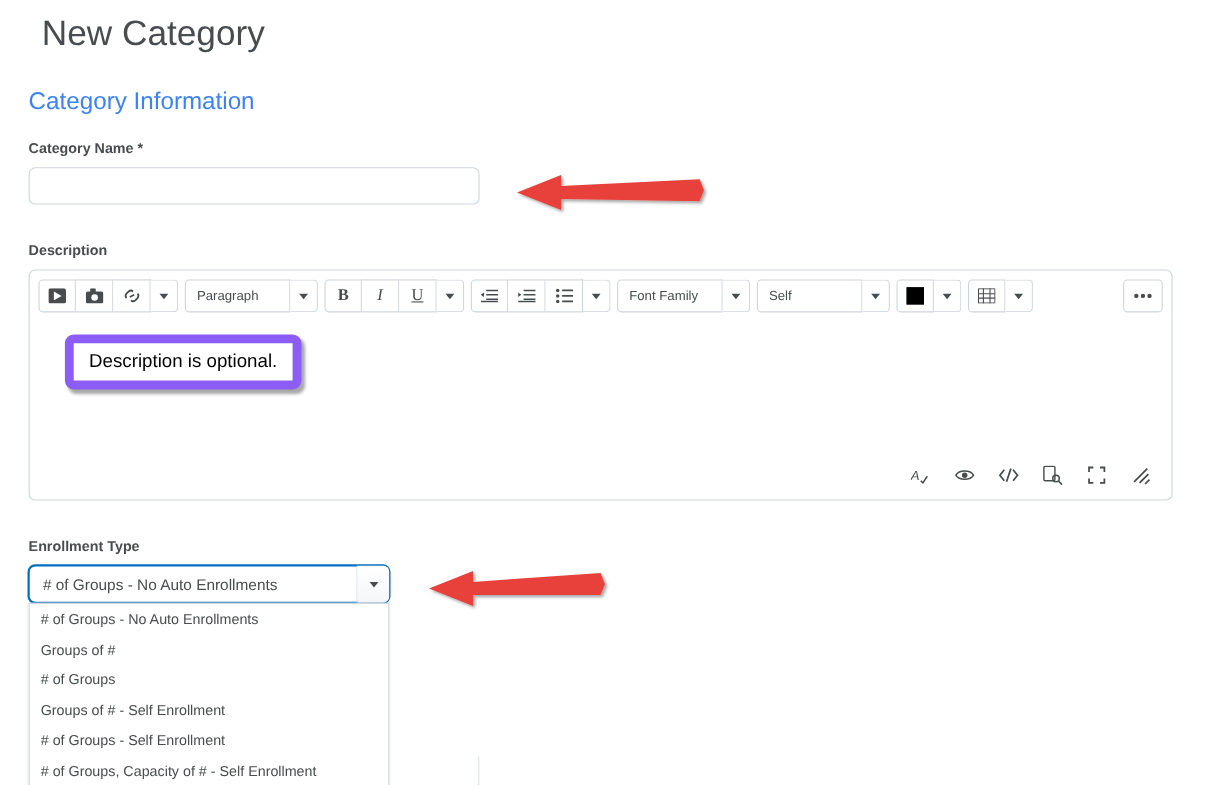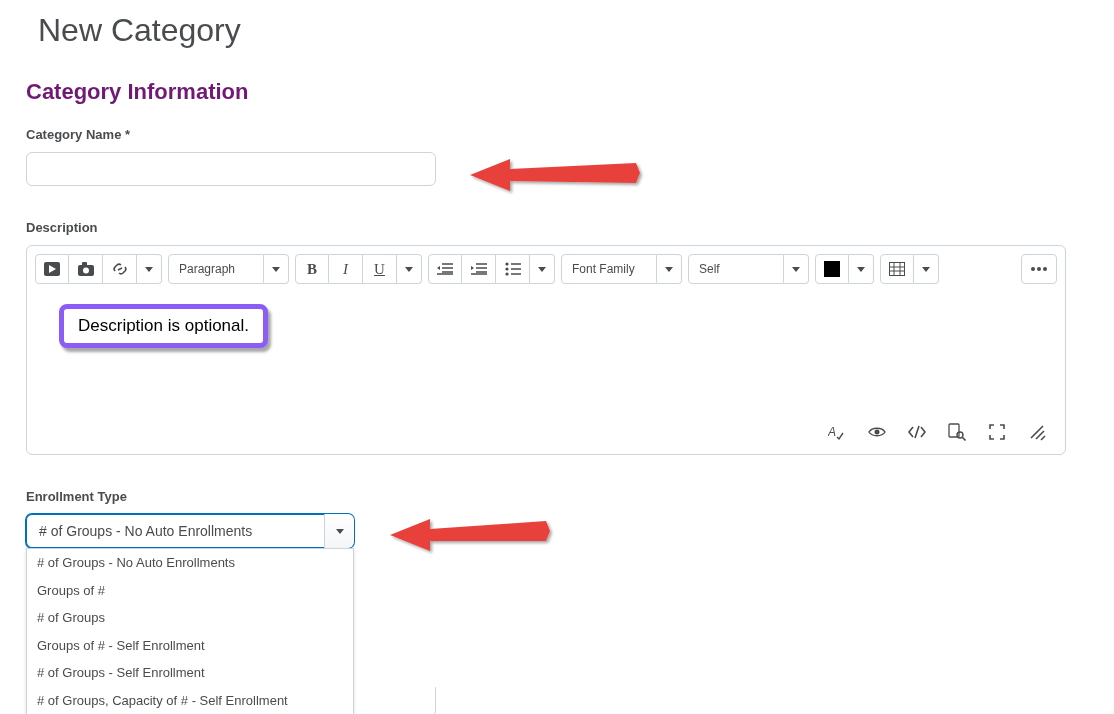--- a/index.html
+++ b/index.html
@@ -13,22 +13,22 @@
   }
   .container { padding: 0 26px 26px; }
   h1 {
     font-size: 32px;
     font-weight: 400;
     color: #494c4e;
     margin: 12px 0 30px 12px;
   }
   h2 {
     font-size: 22px;
-    font-weight: 700;
-    color: #701a75;
+    font-weight: 400;
+    color: #3b82f6;
     margin: 10px 0 22px 0;
   }
   .field-label {
     display: block;
     font-size: 13px;
     font-weight: 700;
     color: #494c4e;
     margin-bottom: 10px;
   }
   .text-input {
@@ -94,21 +94,21 @@
     margin-left: auto;
     margin-right: 0;
   }
   .editor-body {
     min-height: 130px;
     padding: 20px 20px 10px 20px;
     position: relative;
   }
   .callout {
     display: inline-block;
-    border: 5px solid #8b5cf6;
+    border: 8px solid #8b5cf6;
     border-radius: 8px;
     background: #fff;
     padding: 7px 14px;
     font-size: 17px;
     color: #000;
     margin-left: 12px;
     box-shadow: 3px 4px 3px rgba(0,0,0,0.35);
   }
   .editor-footer {
     display: flex;

